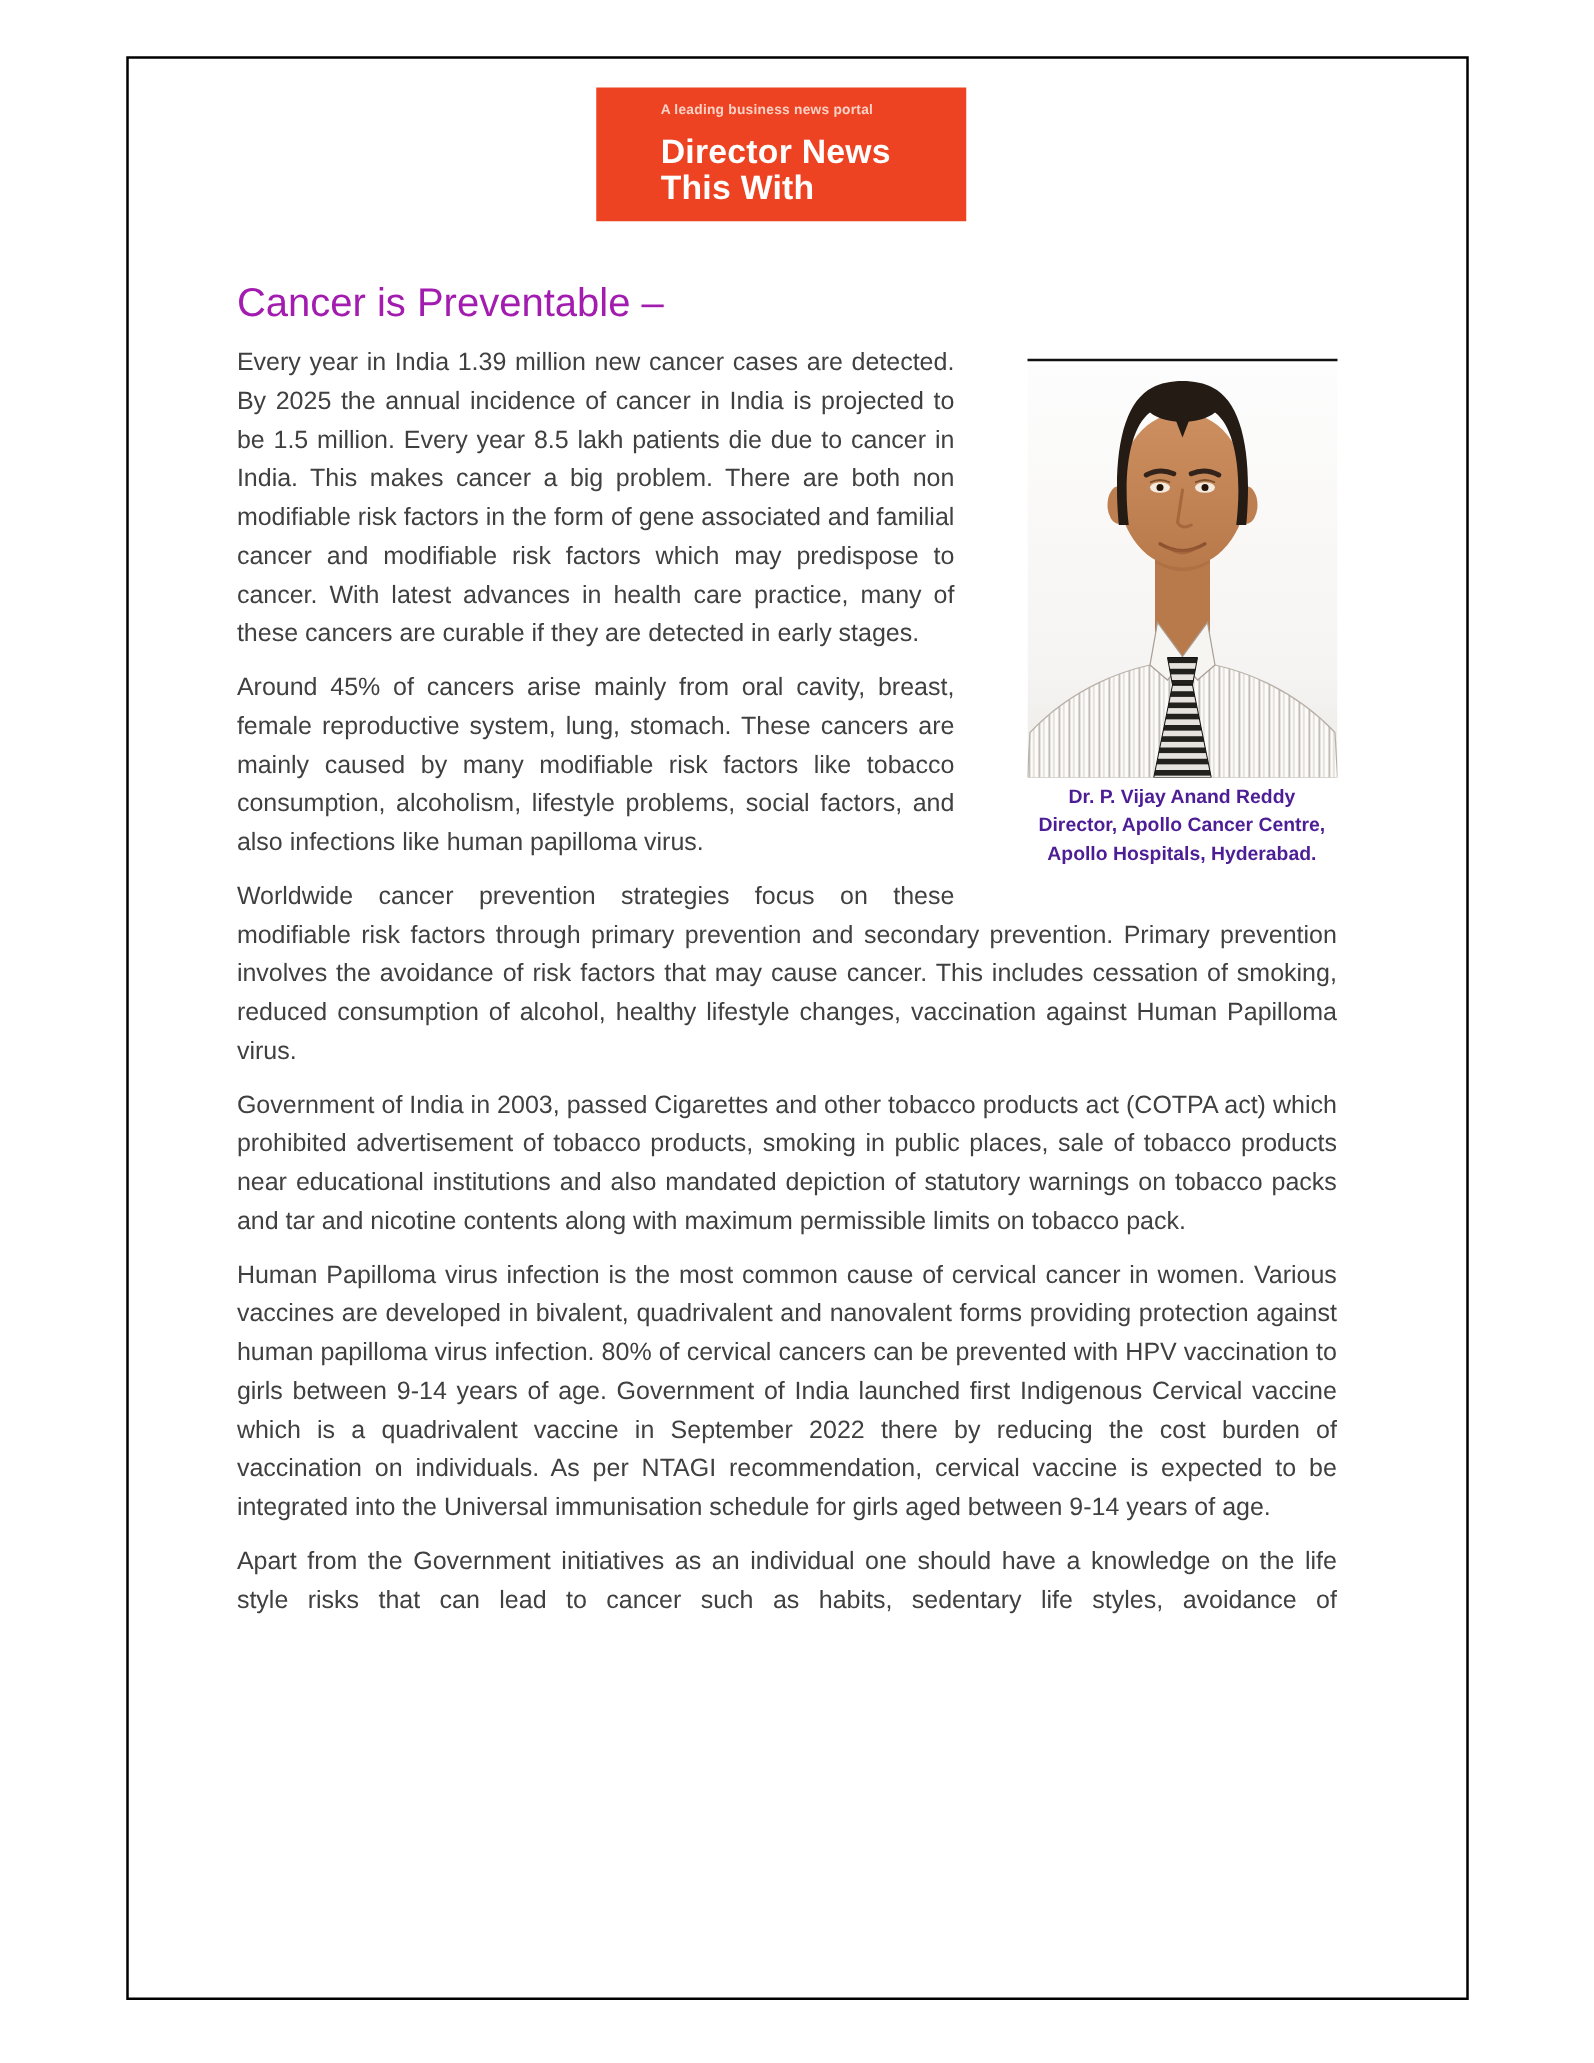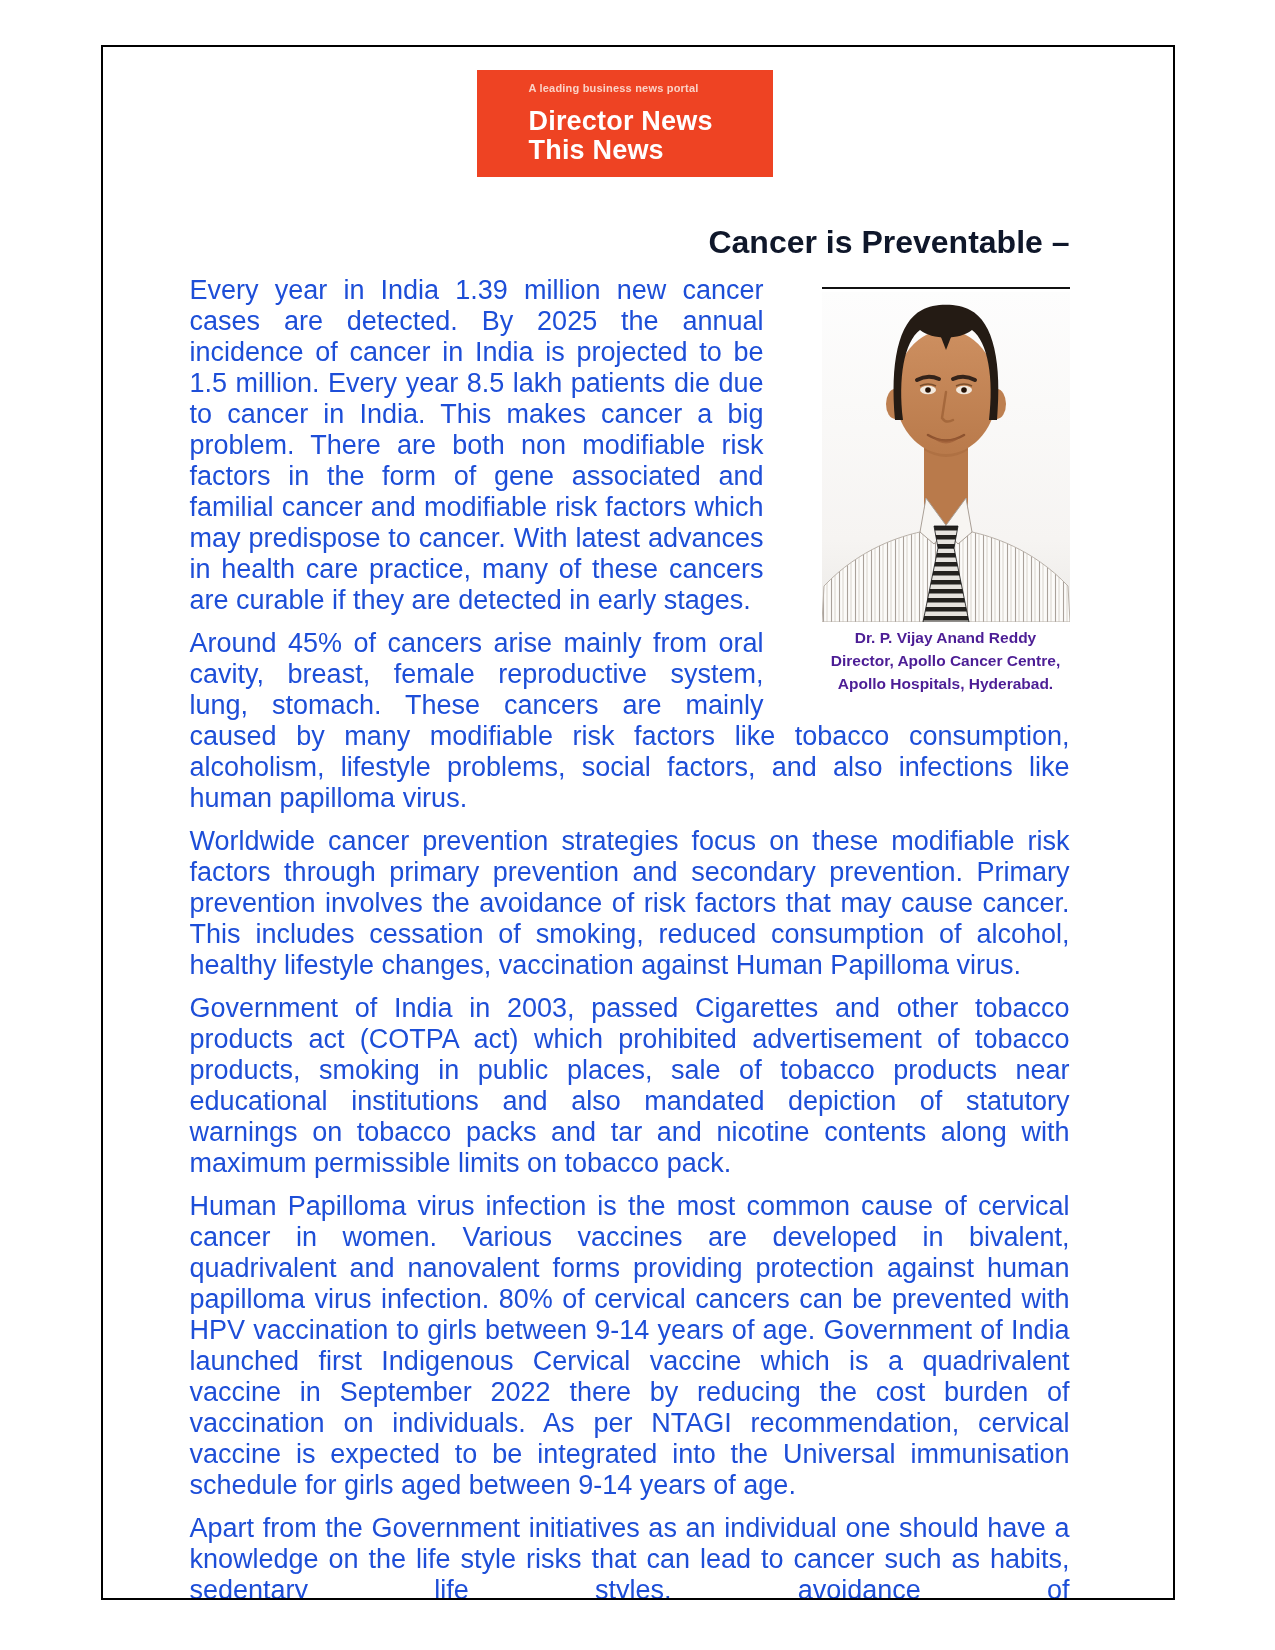--- a/index.html
+++ b/index.html
@@ -38,34 +38,34 @@
   }
 
   
   .article {
     width:880px;
     margin:40px 0 0 87px;
     color:#1d1d1d;
   }
   .article-title {
     margin:0 0 8px 0;
-    text-align:right;
+    text-align:left;
     font-size:32px;
     line-height:50px;
-    font-weight:bold;
-    color:#0f172a;
+    font-weight:normal;
+    color:#a21caf;
   }
   .title-line { display:block; }
 
   .para {
     margin:0 0 12px 0;
-    font-size:27px;
+    font-size:20px;
     line-height:31px;
     text-align:justify;
-    color:#1d4ed8;
+    color:#404040;
   }
   .para.force-justify { text-align-last:justify; }
 
   
   .photo-block {
     float:right;
     width:290px;
     margin:12px 0 10px 16px;
   }
   .photo-inner { margin-left:42px; width:248px; }
@@ -91,21 +91,21 @@
 </style>
 </head>
 <body>
 
 <div class="page">
 
   <div class="logo-banner">
     <div class="logo-tagline">A leading business news portal</div>
     <div class="logo-title">
       <div class="logo-title-line">Director News</div>
-      <div class="logo-title-line">This News</div>
+      <div class="logo-title-line">This With</div>
     </div>
   </div>
 
   <div class="article">
 
     <h1 class="article-title">
       <span class="title-line">Cancer is Preventable –</span>
     </h1>
 
     <div class="body-flow">

